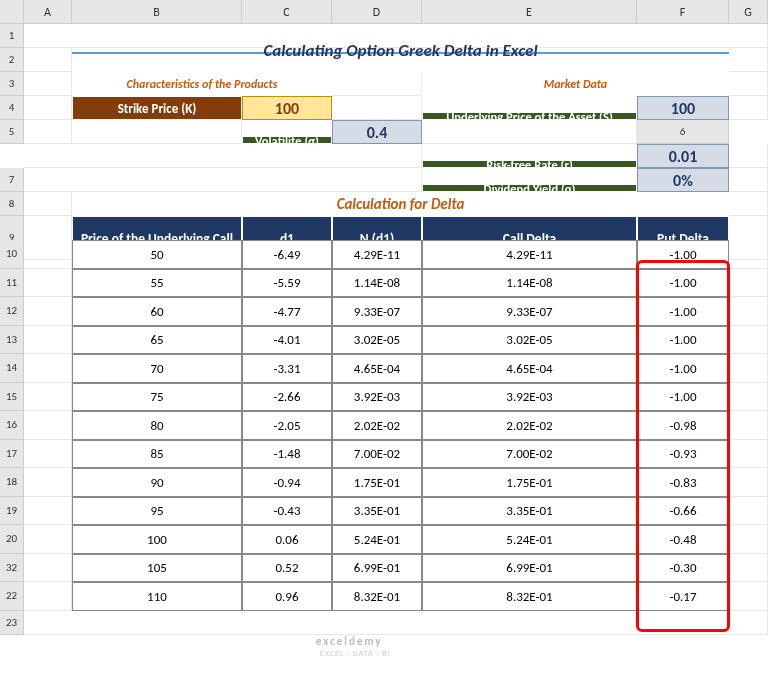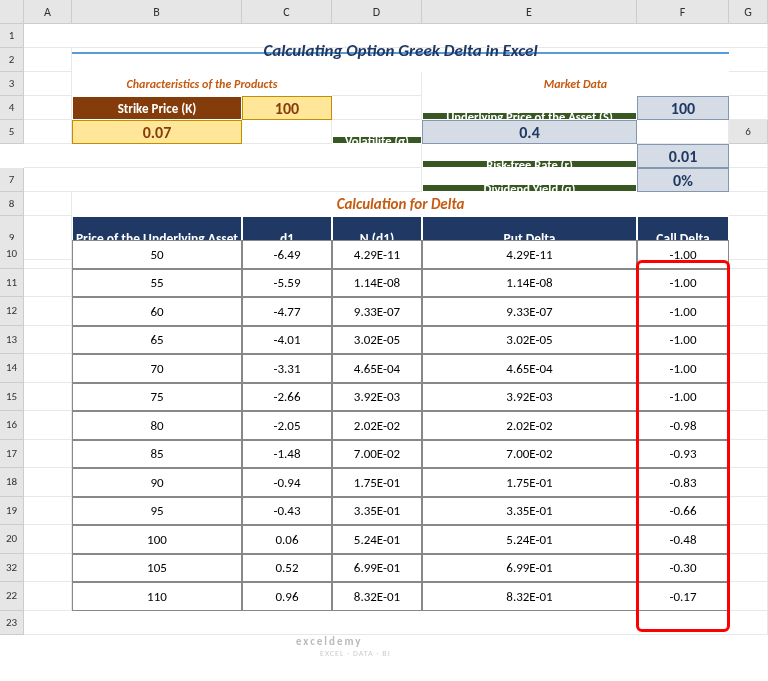--- a/index.html
+++ b/index.html
@@ -116,21 +116,21 @@
     background: #fff;
   }
   .redbox {
     position: absolute;
     border: 3px solid #ff0000;
     border-radius: 6px;
     pointer-events: none;
   }
   .watermark {
     position: absolute;
-    left: 296px; top: 635px;
+    left: 316px; top: 635px;
     font-size: 11px;
     color: #bbb;
     font-weight: bold;
     letter-spacing: 2px;
     pointer-events: none;
   }
   .watermark2 {
     position: absolute;
     left: 320px; top: 648px;
     font-size: 8px;
@@ -172,21 +172,20 @@
   <div class="cell"></div>
   <div class="brown-cell" style="grid-column:3/4">Strike Price (K)</div>
   <div class="yellow-cell">100</div>
   <div class="cell"></div>
   <div class="green-cell">Underlying Price of the Asset (S)</div>
   <div class="blue-cell">100</div>
   <div class="cell"></div>
 
   <div class="rhdr">5</div>
   <div class="cell"></div>
-  <div class="yellow-cell">0.07</div>
   <div class="cell"></div>
   <div class="green-cell">Volatilite (σ)</div>
   <div class="blue-cell">0.4</div>
   <div class="cell"></div>
 
   <div class="rhdr">6</div>
   <div class="cell" style="grid-column:2/6"></div>
   <div class="green-cell">Risk-free Rate (r)</div>
   <div class="blue-cell">0.01</div>
   <div class="cell"></div>
@@ -197,25 +196,25 @@
   <div class="blue-cell">0%</div>
   <div class="cell"></div>
 
   <div class="rhdr">8</div>
   <div class="cell"></div>
   <div class="section-title" style="grid-column:3/8">Calculation for Delta</div>
   <div class="cell"></div>
 
   <div class="rhdr" style="height:44px">9</div>
   <div class="cell" style="height:44px"></div>
-  <div class="th-cell" style="height:44px">Price of the Underlying Asset</div>
+  <div class="th-cell" style="height:44px">Price of the Underlying Call</div>
   <div class="th-cell" style="height:44px">d1</div>
   <div class="th-cell" style="height:44px">N (d1)</div>
+  <div class="th-cell" style="height:44px">Call Delta</div>
   <div class="th-cell" style="height:44px">Put Delta</div>
-  <div class="th-cell" style="height:44px">Call Delta</div>
   <div class="cell" style="height:44px"></div>
 </div>
 
 <div id="rows-container">
     <div style="display: grid; grid-template-columns: 24px 48px 170px 90px 90px 215px 92px 39px; grid-auto-rows: 28.5px;">
       <div class="rhdr">10</div>
       <div class="cell"></div>
       <div class="td-cell">50</div>
       <div class="td-cell">-6.49</div>
       <div class="td-cell">4.29E-11</div>

